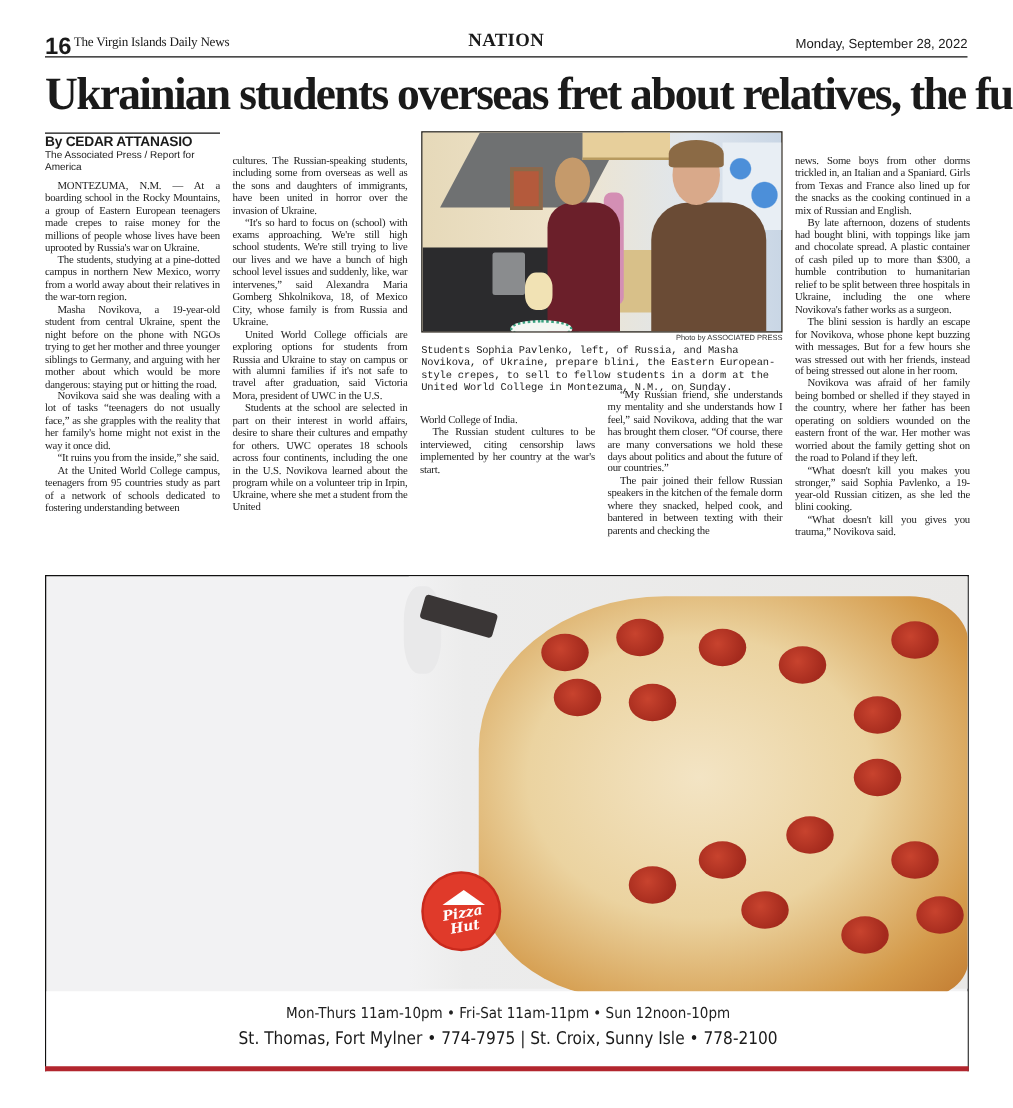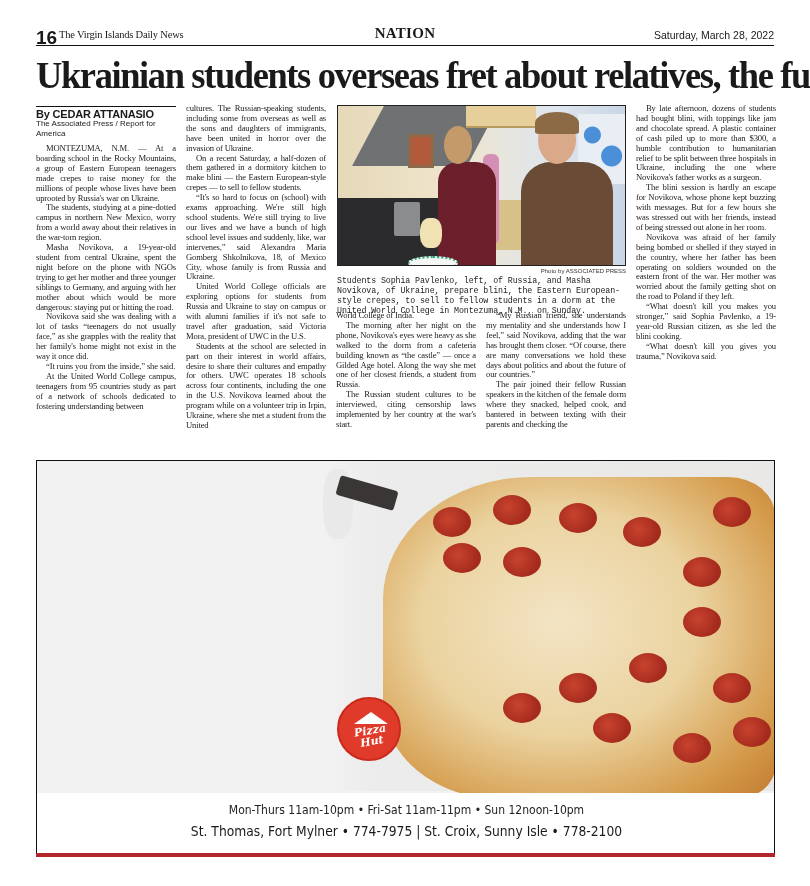--- a/index.html
+++ b/index.html
@@ -13,21 +13,21 @@
   .pub-date { position: absolute; right: 0; top: 5px; font-family: "Liberation Sans", sans-serif; font-size: 10.5px; }
 
   .headline { position: absolute; left: 36px; top: 56px; width: 740px; font-family: "Liberation Serif", serif; font-weight: bold; font-size: 37px; letter-spacing: -1.4px; line-height: 40px; white-space: nowrap; transform: scaleX(0.985); transform-origin: left top; }
 
   .byline-block { position: absolute; left: 36px; top: 106px; width: 140px; border-top: 1.5px solid #111; padding-top: 2px; font-family: "Liberation Sans", sans-serif; }
   .byline-name { font-weight: bold; font-size: 11px; letter-spacing: -0.2px; line-height: 10px; }
   .byline-org { font-size: 8px; line-height: 9.5px; }
 
   .col { position: absolute; font-family: "Liberation Serif", serif; font-size: 8.6px; line-height: 9.9px; text-align: justify; hyphens: auto; color: #222; letter-spacing: -0.15px; }
   .col p { text-indent: 10px; }
-  .col p.noindent { text-indent: 0; }
+  .col p.noindent { text-indent: 0; margin-top: 20px; }
   .col1 { left: 36px; top: 144px; width: 140px; }
   .col2 { left: 186px; top: 104px; width: 140px; }
   .col3 { left: 336px; top: 311px; width: 140px; }
   .col4 { left: 486px; top: 311px; width: 140px; }
   .col5 { left: 636px; top: 104px; width: 140px; }
 
   .photo { position: absolute; left: 337px; top: 105px; width: 289px; height: 161px; border: 1px solid #222; overflow: hidden; background: #d9cbb3; }
   .photo .bg-wall { position: absolute; left: 0; top: 0; width: 100%; height: 100%; background: linear-gradient(90deg, #e6d9b9 0%, #efe4cc 40%, #dfe6ee 75%, #c9d6e5 100%); }
   .photo .hood { position: absolute; left: 30px; top: 0; width: 115px; height: 60px; background: #6f7172; transform: skewX(-28deg); }
   .photo .cabinet { position: absolute; left: 128px; top: 0; width: 70px; height: 22px; background: #e7cf9b; border-bottom: 2px solid #b89b60; }
@@ -74,42 +74,41 @@
   .ad-hours { position: absolute; left: 0; top: 10px; width: 739px; text-align: center; font-family: "DejaVu Sans", sans-serif; font-size: 12px; color: #222; transform: scaleX(0.9); }
   .ad-locations { position: absolute; left: 0; top: 30px; width: 739px; text-align: center; font-family: "DejaVu Sans", sans-serif; font-size: 14px; color: #1a1a1a; transform: scaleX(0.88); }
 </style>
 </head>
 <body>
 
 <div class="masthead">
   <span class="page-num">16</span>
   <span class="paper-name">The Virgin Islands Daily News</span>
   <div class="section-name">NATION</div>
-  <span class="pub-date">Saturday, March 28, 2022</span>
+  <span class="pub-date">Monday, September 28, 2022</span>
 </div>
 
 <h1 class="headline">Ukrainian students overseas fret about relatives, the future</h1>
 
 <div class="byline-block">
   <div class="byline-name">By CEDAR ATTANASIO</div>
   <div class="byline-org">The Associated Press / Report for America</div>
 </div>
 
 <div class="col col1">
   <p>MONTEZUMA, N.M. — At a boarding school in the Rocky Mountains, a group of Eastern European teenagers made crepes to raise money for the millions of people whose lives have been uprooted by Russia's war on Ukraine.</p>
   <p>The students, studying at a pine-dotted campus in northern New Mexico, worry from a world away about their relatives in the war-torn region.</p>
   <p>Masha Novikova, a 19-year-old student from central Ukraine, spent the night before on the phone with NGOs trying to get her mother and three younger siblings to Germany, and arguing with her mother about which would be more dangerous: staying put or hitting the road.</p>
   <p>Novikova said she was dealing with a lot of tasks “teenagers do not usually face,” as she grapples with the reality that her family's home might not exist in the way it once did.</p>
   <p>“It ruins you from the inside,” she said.</p>
   <p>At the United World College campus, teenagers from 95 countries study as part of a network of schools dedicated to fostering understanding between</p>
 </div>
 
 <div class="col col2">
   <p class="noindent">cultures. The Russian-speaking students, including some from overseas as well as the sons and daughters of immigrants, have been united in horror over the invasion of Ukraine.</p>
-  <p>On a recent Saturday, a half-dozen of them gathered in a dormitory kitchen to make blini — the Eastern European-style crepes — to sell to fellow students.</p>
   <p>“It's so hard to focus on (school) with exams approaching. We're still high school students. We're still trying to live our lives and we have a bunch of high school level issues and suddenly, like, war intervenes,” said Alexandra Maria Gomberg Shkolnikova, 18, of Mexico City, whose family is from Russia and Ukraine.</p>
   <p>United World College officials are exploring options for students from Russia and Ukraine to stay on campus or with alumni families if it's not safe to travel after graduation, said Victoria Mora, president of UWC in the U.S.</p>
   <p>Students at the school are selected in part on their interest in world affairs, desire to share their cultures and empathy for others. UWC operates 18 schools across four continents, including the one in the U.S. Novikova learned about the program while on a volunteer trip in Irpin, Ukraine, where she met a student from the United</p>
 </div>
 
 <div class="photo">
   <div class="bg-wall"></div>
   <div class="hood"></div>
   <div class="cabinet"></div>
   <div class="picture"></div>
@@ -124,30 +123,30 @@
   <div class="person2"></div>
   <div class="head2"></div>
   <div class="hair2"></div>
   <div class="plate"></div>
 </div>
 <div class="photo-credit">Photo by ASSOCIATED PRESS</div>
 <div class="caption">Students Sophia Pavlenko, left, of Russia, and Masha Novikova, of Ukraine, prepare blini, the Eastern European-style crepes, to sell to fellow students in a dorm at the United World College in Montezuma, N.M., on Sunday.</div>
 
 <div class="col col3">
   <p class="noindent">World College of India.</p>
-  <p>The morning after her night on the phone, Novikova's eyes were heavy as she walked to the dorm from a cafeteria building known as “the castle” — once a Gilded Age hotel. Along the way she met one of her closest friends, a student from Russia.</p>
   <p>The Russian student cultures to be interviewed, citing censorship laws implemented by her country at the war's start.</p>
 </div>
 
 <div class="col col4">
   <p>“My Russian friend, she understands my mentality and she understands how I feel,” said Novikova, adding that the war has brought them closer. “Of course, there are many conversations we hold these days about politics and about the future of our countries.”</p>
   <p>The pair joined their fellow Russian speakers in the kitchen of the female dorm where they snacked, helped cook, and bantered in between texting with their parents and checking the</p>
 </div>
 
 <div class="col col5">
+  <p class="noindent">news. Some boys from other dorms trickled in, an Italian and a Spaniard. Girls from Texas and France also lined up for the snacks as the cooking continued in a mix of Russian and English.</p>
   <p>By late afternoon, dozens of students had bought blini, with toppings like jam and chocolate spread. A plastic container of cash piled up to more than $300, a humble contribution to humanitarian relief to be split between three hospitals in Ukraine, including the one where Novikova's father works as a surgeon.</p>
   <p>The blini session is hardly an escape for Novikova, whose phone kept buzzing with messages. But for a few hours she was stressed out with her friends, instead of being stressed out alone in her room.</p>
   <p>Novikova was afraid of her family being bombed or shelled if they stayed in the country, where her father has been operating on soldiers wounded on the eastern front of the war. Her mother was worried about the family getting shot on the road to Poland if they left.</p>
   <p>“What doesn't kill you makes you stronger,” said Sophia Pavlenko, a 19-year-old Russian citizen, as she led the blini cooking.</p>
   <p>“What doesn't kill you gives you trauma,” Novikova said.</p>
 </div>
 
 <div class="ad">
   <div class="ad-photo"></div>
   <div class="ad-hand"></div>

